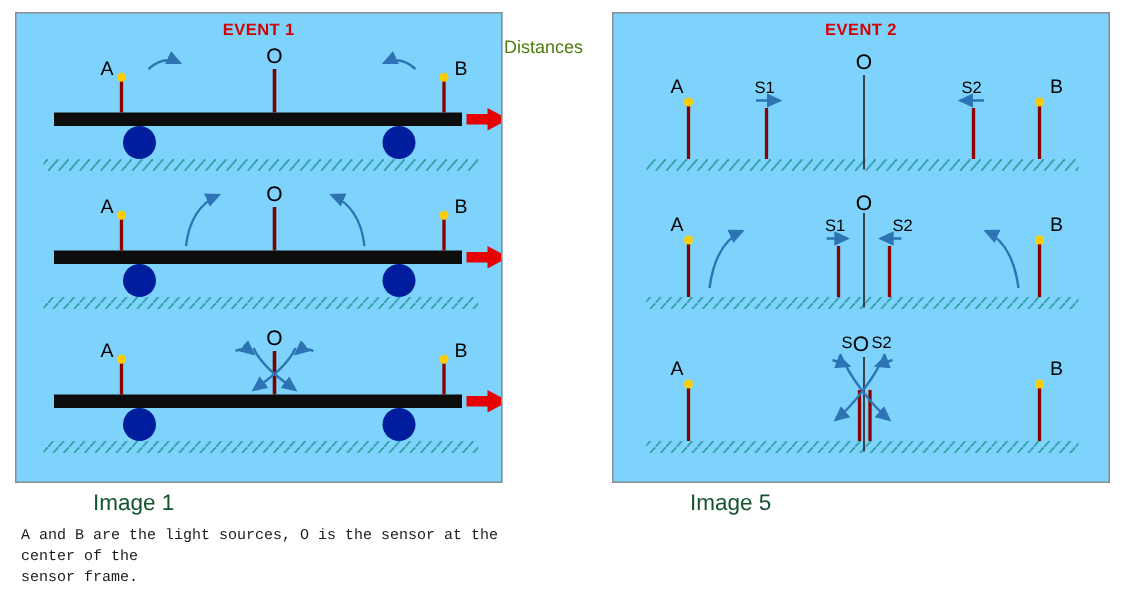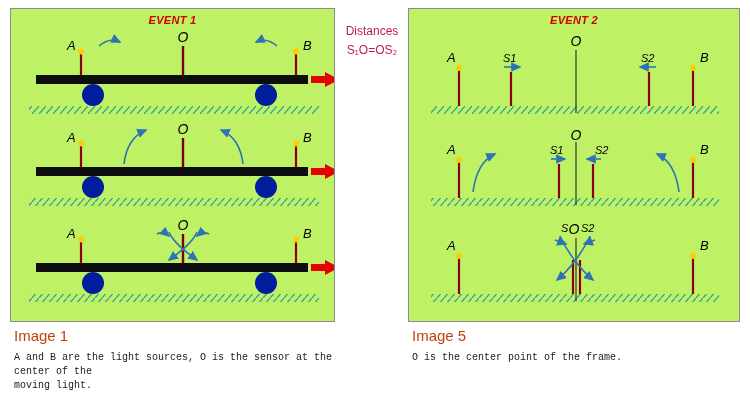--- a/index.html
+++ b/index.html
@@ -1,26 +1,26 @@
 <!DOCTYPE html>
 <html><head>
 <meta charset="utf-8">
 <style>
   * { margin:0; padding:0; box-sizing:border-box; }
   html,body { background:#ffffff; }
   body { width:750px; height:400px; position:relative; overflow:hidden;
          font-family:"Liberation Sans", sans-serif; color:#000; }
-  .panel { position:absolute; border:1px solid #8c8c8c; background:#bef264;font-style:italic; }
+  .panel { position:absolute; border:1px solid #8c8c8c; background:#7dd3fc; }
   #panel1 { left:10px; top:8px;  width:325px; height:314px; }
   #panel2 { left:408px; top:8px; width:332px; height:314px; }
   .panel-title { text-align:center; font-weight:bold; color:#d40000;
                  font-size:11px; padding-top:5px; letter-spacing:.3px; }
-  .mid { position:absolute; left:336px; top:22px; width:72px; text-align:center;
-         font-size:12px; line-height:19px; color:#be185d; }
-  .img-label { position:absolute; font-size:15px; color:#c2410c; }
+  .mid { position:absolute; left:336px; top:22px; width:72px; 
+         font-size:12px; line-height:19px; color:#4d7c0f; }
+  .img-label { position:absolute; font-size:15px; color:#14532d;margin-left:48px; }
   #img-label-1 { left:14px;  top:327px; }
   #img-label-2 { left:412px; top:327px; }
   .cap { position:absolute; font-size:10px; color:#1a1a1a; line-height:14px;font-family:Liberation Mono, monospace; }
   #cap1 { left:14px;  top:351px; width:320px; }
   #cap2 { left:412px; top:351px; width:330px; }
   svg text { font-family:"Liberation Sans", sans-serif; fill:#000; }
   .lbl   { font-size:13px; }
   .lbl-o { font-size:14px; }
   .lbl-s { font-size:11px; }
   .post   { stroke:#8b0000; stroke-width:2.2; }
@@ -100,21 +100,20 @@
       <path class="blue" d="M158,206 C163,218 178,228 186,234" marker-end="url(#arrowB)"></path>
       <path class="blue" d="M186,206 C181,218 166,228 158,234" marker-end="url(#arrowB)"></path>
       <path class="blue" d="M146,208 Q152,205 158,210" marker-end="url(#arrowB)"></path>
       <path class="blue" d="M198,208 Q192,205 186,210" marker-end="url(#arrowB)"></path>
     </g>
   </svg>
 </div>
 
 <div class="mid">
   <div>Distances</div>
-  <div>S₁O=OS₂</div>
 </div>
 
 <div class="panel" id="panel2">
   <div class="panel-title">EVENT 2</div>
   <svg width="330" height="292" viewBox="0 0 330 292">
     <defs>
       <pattern id="hatch2" width="7" height="8" patternUnits="userSpaceOnUse">
         <line x1="0" y1="8" x2="7" y2="0" stroke="#2f9e9e" stroke-width="1.2"></line>
       </pattern>
       <marker id="arrowB2" markerWidth="7" markerHeight="6" refX="5.5" refY="3" orient="auto">
@@ -178,19 +177,18 @@
       <path class="blue" d="M181,210 C174,226 160,244 148,254" marker-end="url(#arrowB2)"></path>
       <path class="blue" d="M146,214 L157,218" marker-end="url(#arrowB2)"></path>
       <path class="blue" d="M186,214 L175,218" marker-end="url(#arrowB2)"></path>
     </g>
   </svg>
 </div>
 
 <div class="img-label" id="img-label-1">Image 1</div>
 <div class="cap" id="cap1">
   <div>A and B are the light sources, O is the sensor at the center of the</div>
-  <div>moving light.</div>
+  <div>sensor frame.</div>
 </div>
 
 <div class="img-label" id="img-label-2">Image 5</div>
 <div class="cap" id="cap2">
-  <div>O is the center point of the frame.</div>
 </div>
 
 </body></html>

